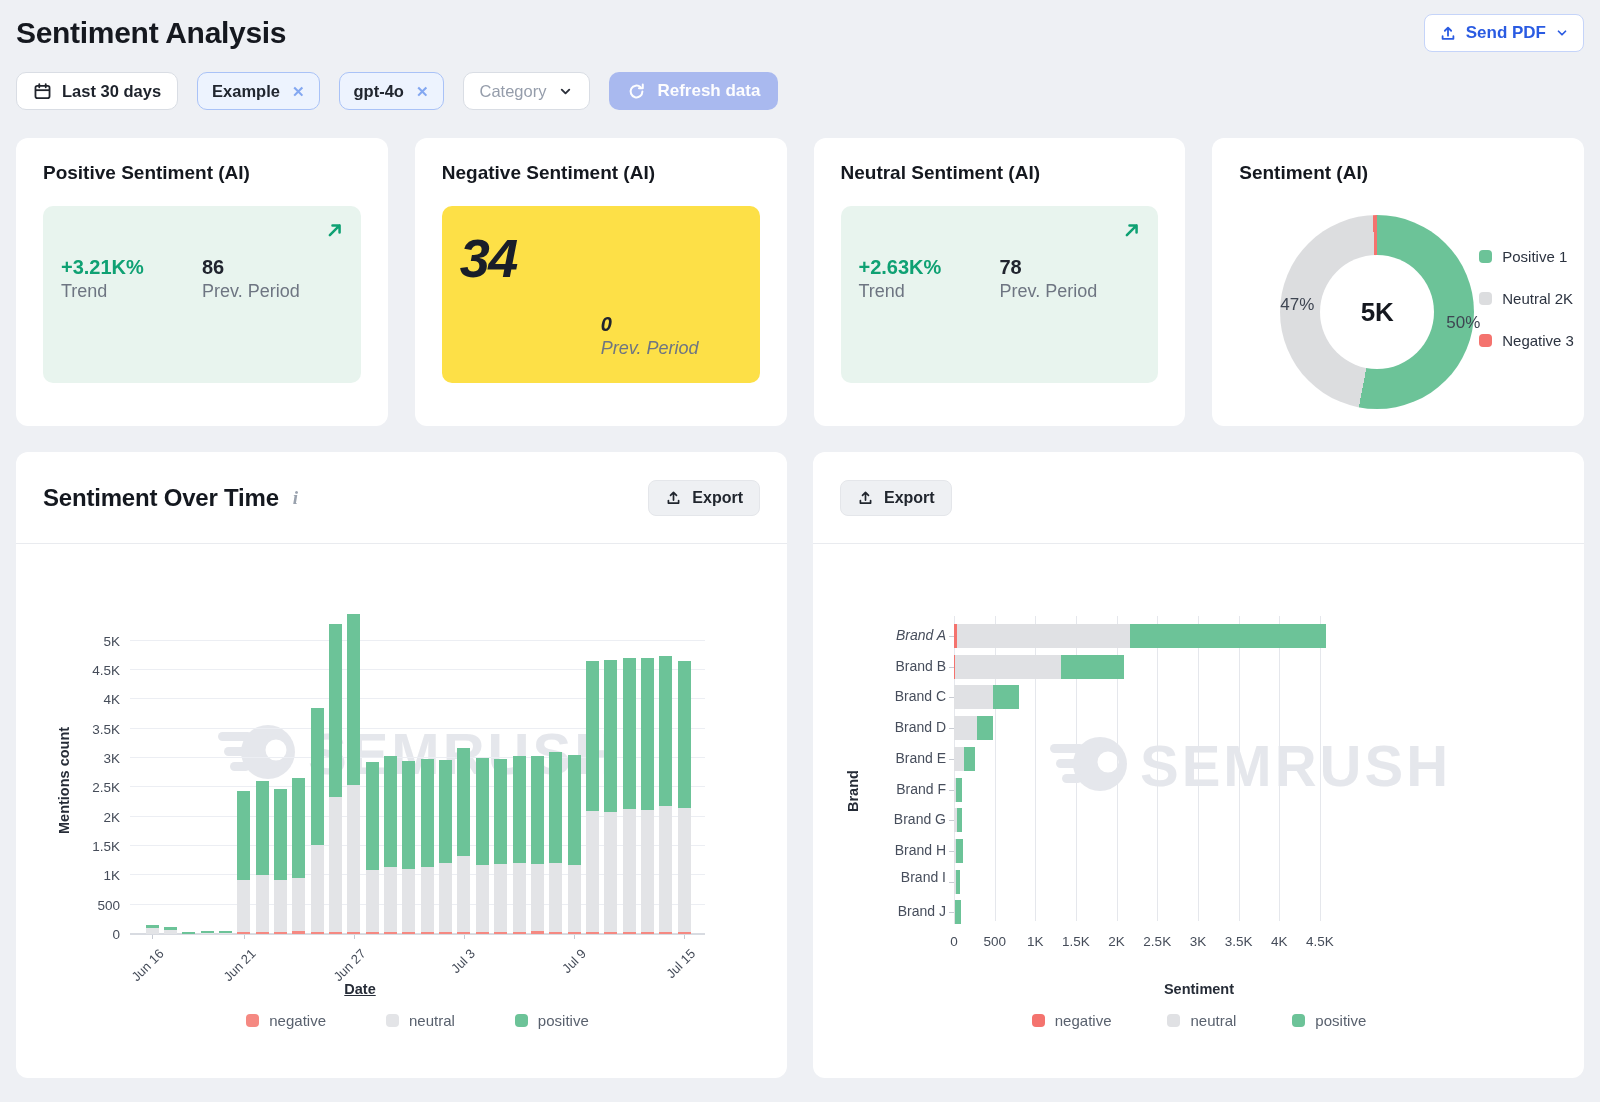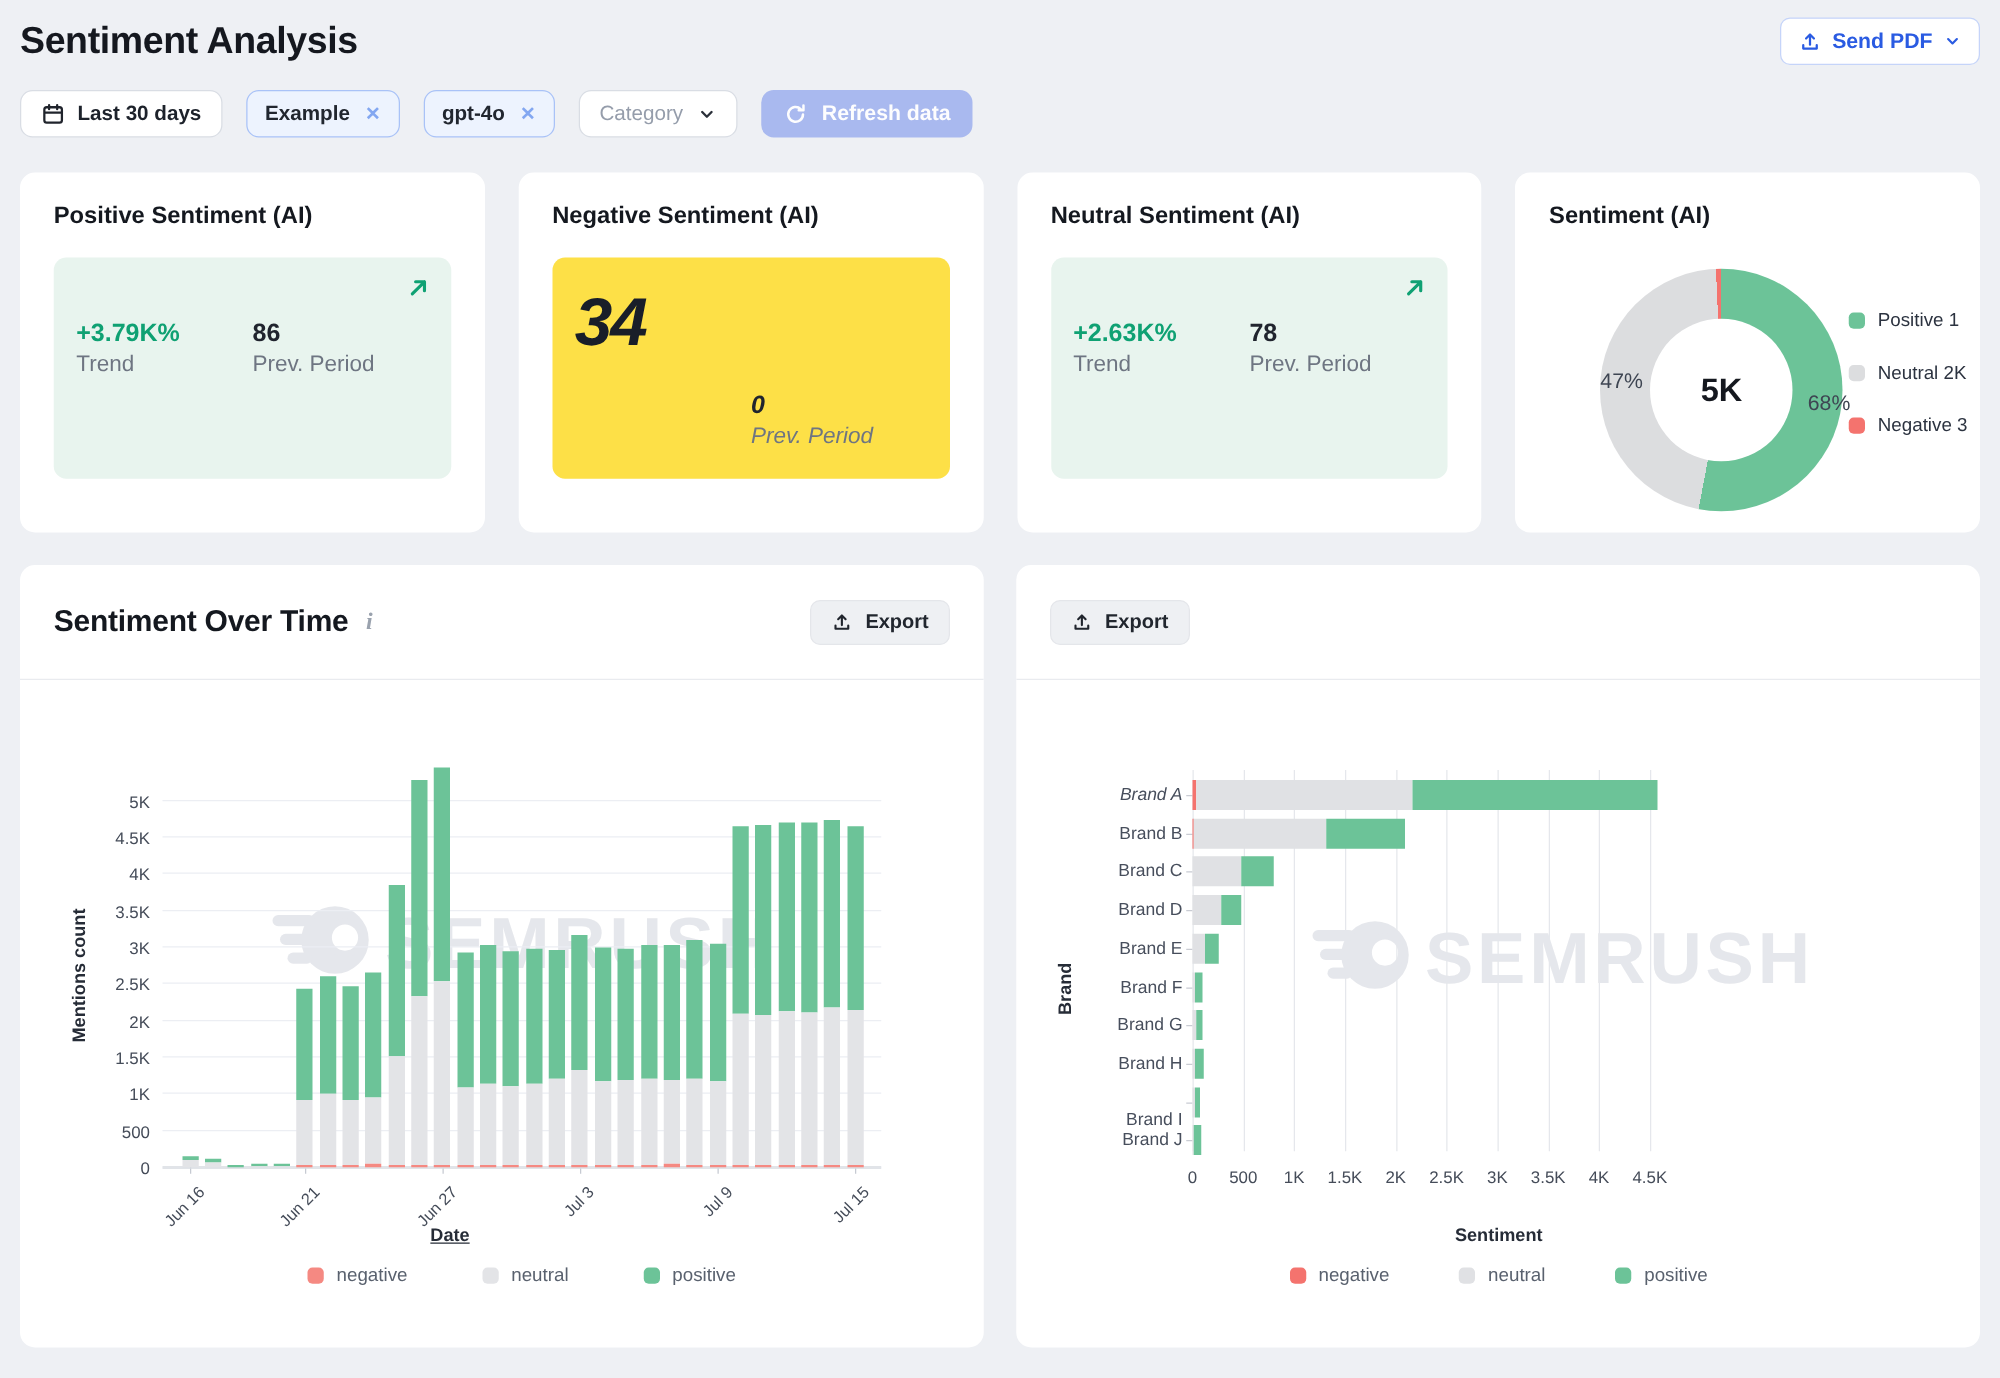--- a/index.html
+++ b/index.html
@@ -153,21 +153,21 @@
     <div class="card metric-card">
       <div class="card-title">Positive Sentiment (AI)</div>
       <div class="metric-box green">
         <div class="box-arrow">
           <svg width="16" height="16" viewBox="0 0 14 14">
               <path d="M2.5 11.5L11 3M4.8 3H11v6.2" fill="none" stroke="#0fa173" stroke-width="2.2" stroke-linecap="round" stroke-linejoin="round"></path>
             </svg>
         </div>
         <div class="metric-foot">
           <div class="foot-col-left">
-            <div class="foot-val trend">+3.79K%</div>
+            <div class="foot-val trend">+3.21K%</div>
             <div class="foot-label">Trend</div>
           </div>
           <div>
             <div class="foot-val">86</div>
             <div class="foot-label">Prev. Period</div>
           </div>
         </div>
       </div>
     </div>
 
@@ -207,21 +207,21 @@
     </div>
 
     <div class="card donut-card">
       <div class="card-title">Sentiment (AI)</div>
       <div class="donut-wrap">
         <div class="donut-ring" id="donut-ring" style="background: conic-gradient(rgb(108, 195, 152) 0%, rgb(108, 195, 152) 53%, rgb(220, 221, 223) 53%, rgb(220, 221, 223) 99.3%, rgb(244, 115, 110) 99.3%, rgb(244, 115, 110) 100%);">
           <div class="donut-hole"></div>
           <div class="donut-center" id="donut-center">5K</div>
         </div>
         <div class="pct pct-left" id="pct-left">47%</div>
-        <div class="pct pct-right" id="pct-right">68%</div>
+        <div class="pct pct-right" id="pct-right">50%</div>
       </div>
       <div class="donut-legend" id="donut-legend">
           <div class="dleg-item">
             <div class="dleg-swatch" style="background: rgb(108, 195, 152);"></div>
             <div class="dleg-label">Positive 1</div>
           </div>
           <div class="dleg-item">
             <div class="dleg-swatch" style="background: rgb(220, 221, 223);"></div>
             <div class="dleg-label">Neutral 2K</div>
           </div>
@@ -552,21 +552,21 @@
             <div class="brand-bar" style="top: 192.2px; height: 24px;">
               <div class="bar-seg" style="width: 3px; height: 100%; background: rgb(224, 225, 228);"></div>
               <div class="bar-seg" style="width: 5px; height: 100%; background: rgb(108, 195, 152);"></div>
             </div>
             <div class="brand-row-label" style="top: 225.9px;">Brand H</div>
             <div class="brand-row-tick" style="top: 234.9px;"></div>
             <div class="brand-bar" style="top: 222.9px; height: 24px;">
               <div class="bar-seg" style="width: 2px; height: 100%; background: rgb(224, 225, 228);"></div>
               <div class="bar-seg" style="width: 7px; height: 100%; background: rgb(108, 195, 152);"></div>
             </div>
-            <div class="brand-row-label" style="top: 271px;">Brand I</div>
+            <div class="brand-row-label" style="top: 253px;">Brand I</div>
             <div class="brand-row-tick" style="top: 265.6px;"></div>
             <div class="brand-bar" style="top: 253.6px; height: 24px;">
               <div class="bar-seg" style="width: 2px; height: 100%; background: rgb(224, 225, 228);"></div>
               <div class="bar-seg" style="width: 4px; height: 100%; background: rgb(108, 195, 152);"></div>
             </div>
             <div class="brand-row-label" style="top: 287.3px;">Brand J</div>
             <div class="brand-row-tick" style="top: 296.3px;"></div>
             <div class="brand-bar" style="top: 284.3px; height: 24px;">
               <div class="bar-seg" style="width: 1px; height: 100%; background: rgb(224, 225, 228);"></div>
               <div class="bar-seg" style="width: 6px; height: 100%; background: rgb(108, 195, 152);"></div>

